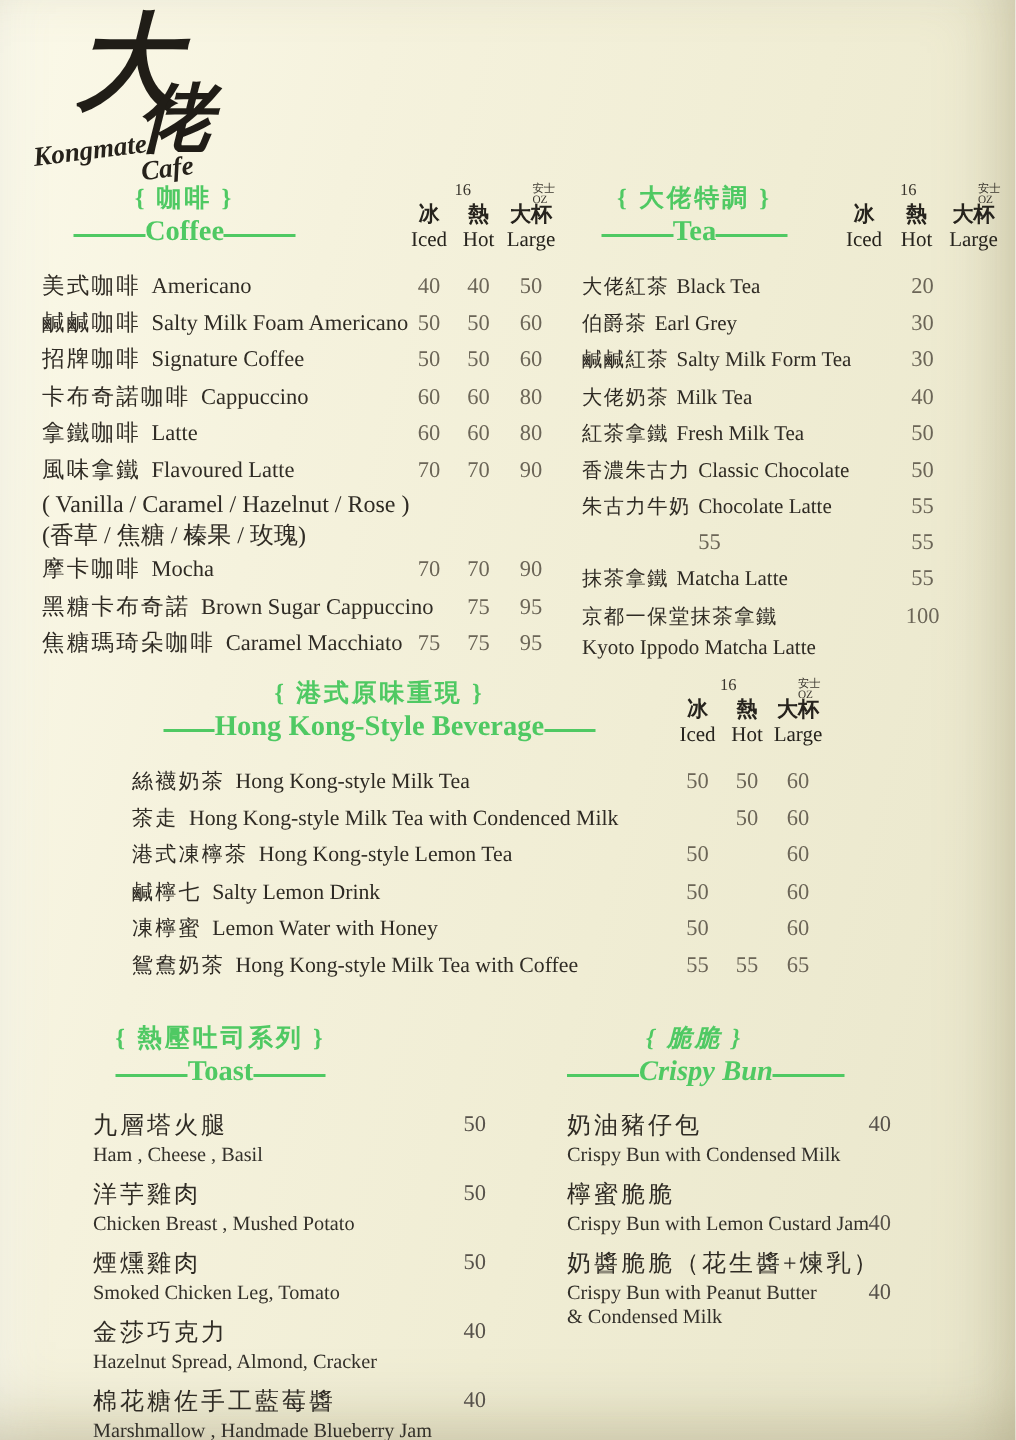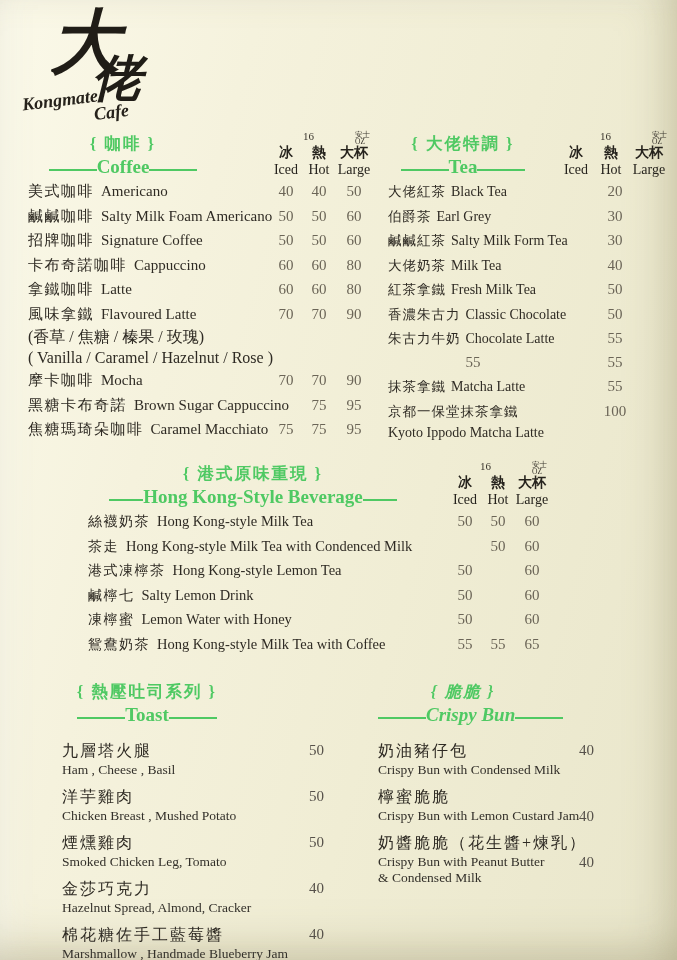--- a/index.html
+++ b/index.html
@@ -15,21 +15,21 @@
                inset -28px 0 50px -24px rgba(135,125,85,.32),
                inset 20px 0 34px -18px rgba(255,255,248,.85);
   }
   
   .logo-da{position:absolute;left:50px;top:8px;font-size:70px;line-height:70px;font-style:italic;font-weight:bold;color:#201d17;}
   .logo-lo{position:absolute;left:92px;top:52px;font-size:50px;line-height:52px;font-style:italic;font-weight:bold;color:#201d17;}
   .logo-kongmate{position:absolute;left:22px;top:90px;font-size:18px;font-style:italic;font-weight:bold;transform:rotate(-7deg);color:#26221b;}
   .logo-cafe{position:absolute;left:94px;top:102px;font-size:18px;font-style:italic;font-weight:bold;transform:rotate(-7deg);color:#26221b;}
   
   .sec{position:absolute;}
-  .sec-head{display:flex;justify-content:space-between;align-items:flex-end;height:56px;margin-bottom:4px;}
+  .sec-head{display:flex;justify-content:space-between;align-items:flex-start;height:56px;margin-bottom:4px;}
   .titles{text-align:center;}
   .t-zh{color:#4fc963;font-size:16.5px;font-weight:bold;letter-spacing:2px;line-height:20px;white-space:nowrap;}
   .t-en{color:#4fc963;font-size:19px;font-weight:bold;margin-top:2px;white-space:nowrap;line-height:22px;}
   .rule{display:inline-block;width:48px;height:0;border-bottom:2px solid #4fc963;vertical-align:2px;}
   .rule.sm{width:34px;}
   
   .cols{text-align:center;}
   .oz{display:flex;justify-content:flex-end;align-items:flex-start;height:13px;padding-right:3px;color:#3a362e;gap:40px;}
   .oz-num{font-size:11px;line-height:11px;}
   .oz-stack{display:inline-flex;flex-direction:column;font-size:7.5px;line-height:7px;text-align:left;margin-left:1px;}
@@ -140,22 +140,22 @@
         <span class="p">60</span>
         <span class="p">60</span>
         <span class="p">80</span>
       </div>
     <div class="row g-coffee">
         <div class="name"><span class="zh">風味拿鐵</span><span class="en">Flavoured Latte</span></div>
         <span class="p">70</span>
         <span class="p">70</span>
         <span class="p">90</span>
       </div>
+    <div class="note ne">( Vanilla / Caramel / Hazelnut / Rose )</div>
     <div class="note nz">(香草 / 焦糖 / 榛果 / 玫瑰)</div>
-    <div class="note ne">( Vanilla / Caramel / Hazelnut / Rose )</div>
     <div class="row g-coffee">
         <div class="name"><span class="zh">摩卡咖啡</span><span class="en">Mocha</span></div>
         <span class="p">70</span>
         <span class="p">70</span>
         <span class="p">90</span>
       </div>
     <div class="row g-coffee">
         <div class="name"><span class="zh">黑糖卡布奇諾</span><span class="en">Brown Sugar Cappuccino</span></div>
         <span class="p"></span>
         <span class="p">75</span>

